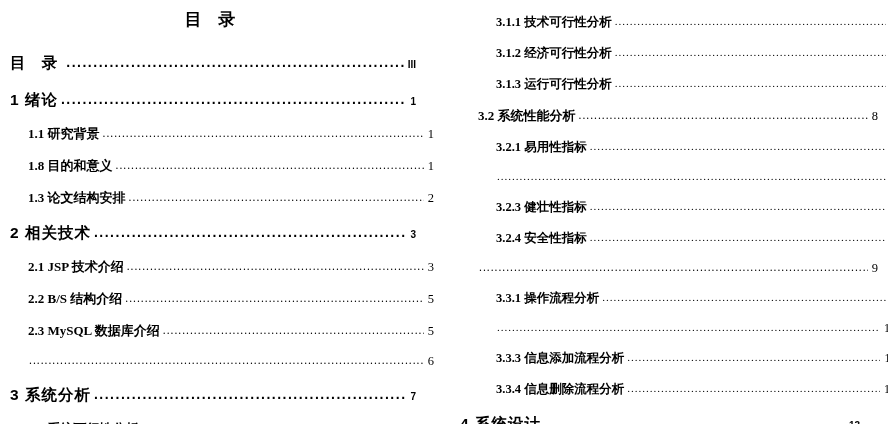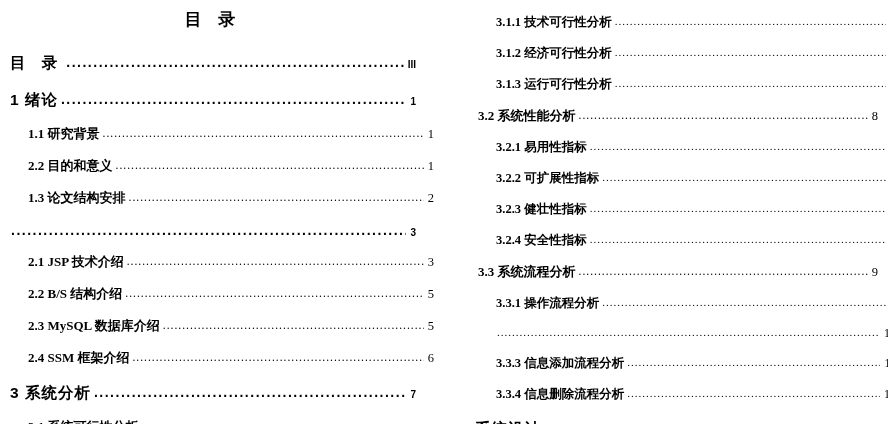--- a/index.html
+++ b/index.html
@@ -126,50 +126,50 @@
           <span class="label">1 绪论</span>
           <span class="dots">................................................................................................................</span>
           <span class="page-no">1</span>
         </li>
         <li class="entry lvl1">
           <span class="label">1.1 研究背景</span>
           <span class="dots">................................................................................................................</span>
           <span class="page-no">1</span>
         </li>
         <li class="entry lvl1">
-          <span class="label">2.2 目的和意义</span>
+          <span class="label">1.8 目的和意义</span>
           <span class="dots">................................................................................................................</span>
           <span class="page-no">1</span>
         </li>
         <li class="entry lvl1">
           <span class="label">1.3 论文结构安排</span>
           <span class="dots">................................................................................................................</span>
           <span class="page-no">2</span>
         </li>
         <li class="entry lvl0">
+          <span class="label">2 相关技术</span>
           <span class="dots">................................................................................................................</span>
           <span class="page-no">3</span>
         </li>
         <li class="entry lvl1">
           <span class="label">2.1 JSP 技术介绍</span>
           <span class="dots">................................................................................................................</span>
           <span class="page-no">3</span>
         </li>
         <li class="entry lvl1">
           <span class="label">2.2 B/S 结构介绍</span>
           <span class="dots">................................................................................................................</span>
           <span class="page-no">5</span>
         </li>
         <li class="entry lvl1">
           <span class="label">2.3 MySQL 数据库介绍</span>
           <span class="dots">................................................................................................................</span>
           <span class="page-no">5</span>
         </li>
         <li class="entry lvl1">
-          <span class="label">2.4 SSM 框架介绍</span>
           <span class="dots">................................................................................................................</span>
           <span class="page-no">6</span>
         </li>
         <li class="entry lvl0">
           <span class="label">3 系统分析</span>
           <span class="dots">................................................................................................................</span>
           <span class="page-no">7</span>
         </li>
         <li class="entry lvl1">
           <span class="label">3.1 系统可行性分析</span>
@@ -198,36 +198,34 @@
           <span class="label">3.2 系统性能分析</span>
           <span class="dots">................................................................................................................</span>
           <span class="page-no">8</span>
         </li>
         <li class="entry lvl2">
           <span class="label">3.2.1 易用性指标</span>
           <span class="dots">................................................................................................................</span>
           <span class="page-no">8</span>
         </li>
         <li class="entry lvl2">
-          <span class="label">3.2.2 可扩展性指标</span>
           <span class="dots">................................................................................................................</span>
           <span class="page-no">8</span>
         </li>
         <li class="entry lvl2">
           <span class="label">3.2.3 健壮性指标</span>
           <span class="dots">................................................................................................................</span>
           <span class="page-no">8</span>
         </li>
         <li class="entry lvl2">
           <span class="label">3.2.4 安全性指标</span>
           <span class="dots">................................................................................................................</span>
           <span class="page-no">9</span>
         </li>
         <li class="entry lvl1">
-          <span class="label">3.3 系统流程分析</span>
           <span class="dots">................................................................................................................</span>
           <span class="page-no">9</span>
         </li>
         <li class="entry lvl2">
           <span class="label">3.3.1 操作流程分析</span>
           <span class="dots">................................................................................................................</span>
           <span class="page-no">9</span>
         </li>
         <li class="entry lvl2">
           <span class="dots">................................................................................................................</span>

